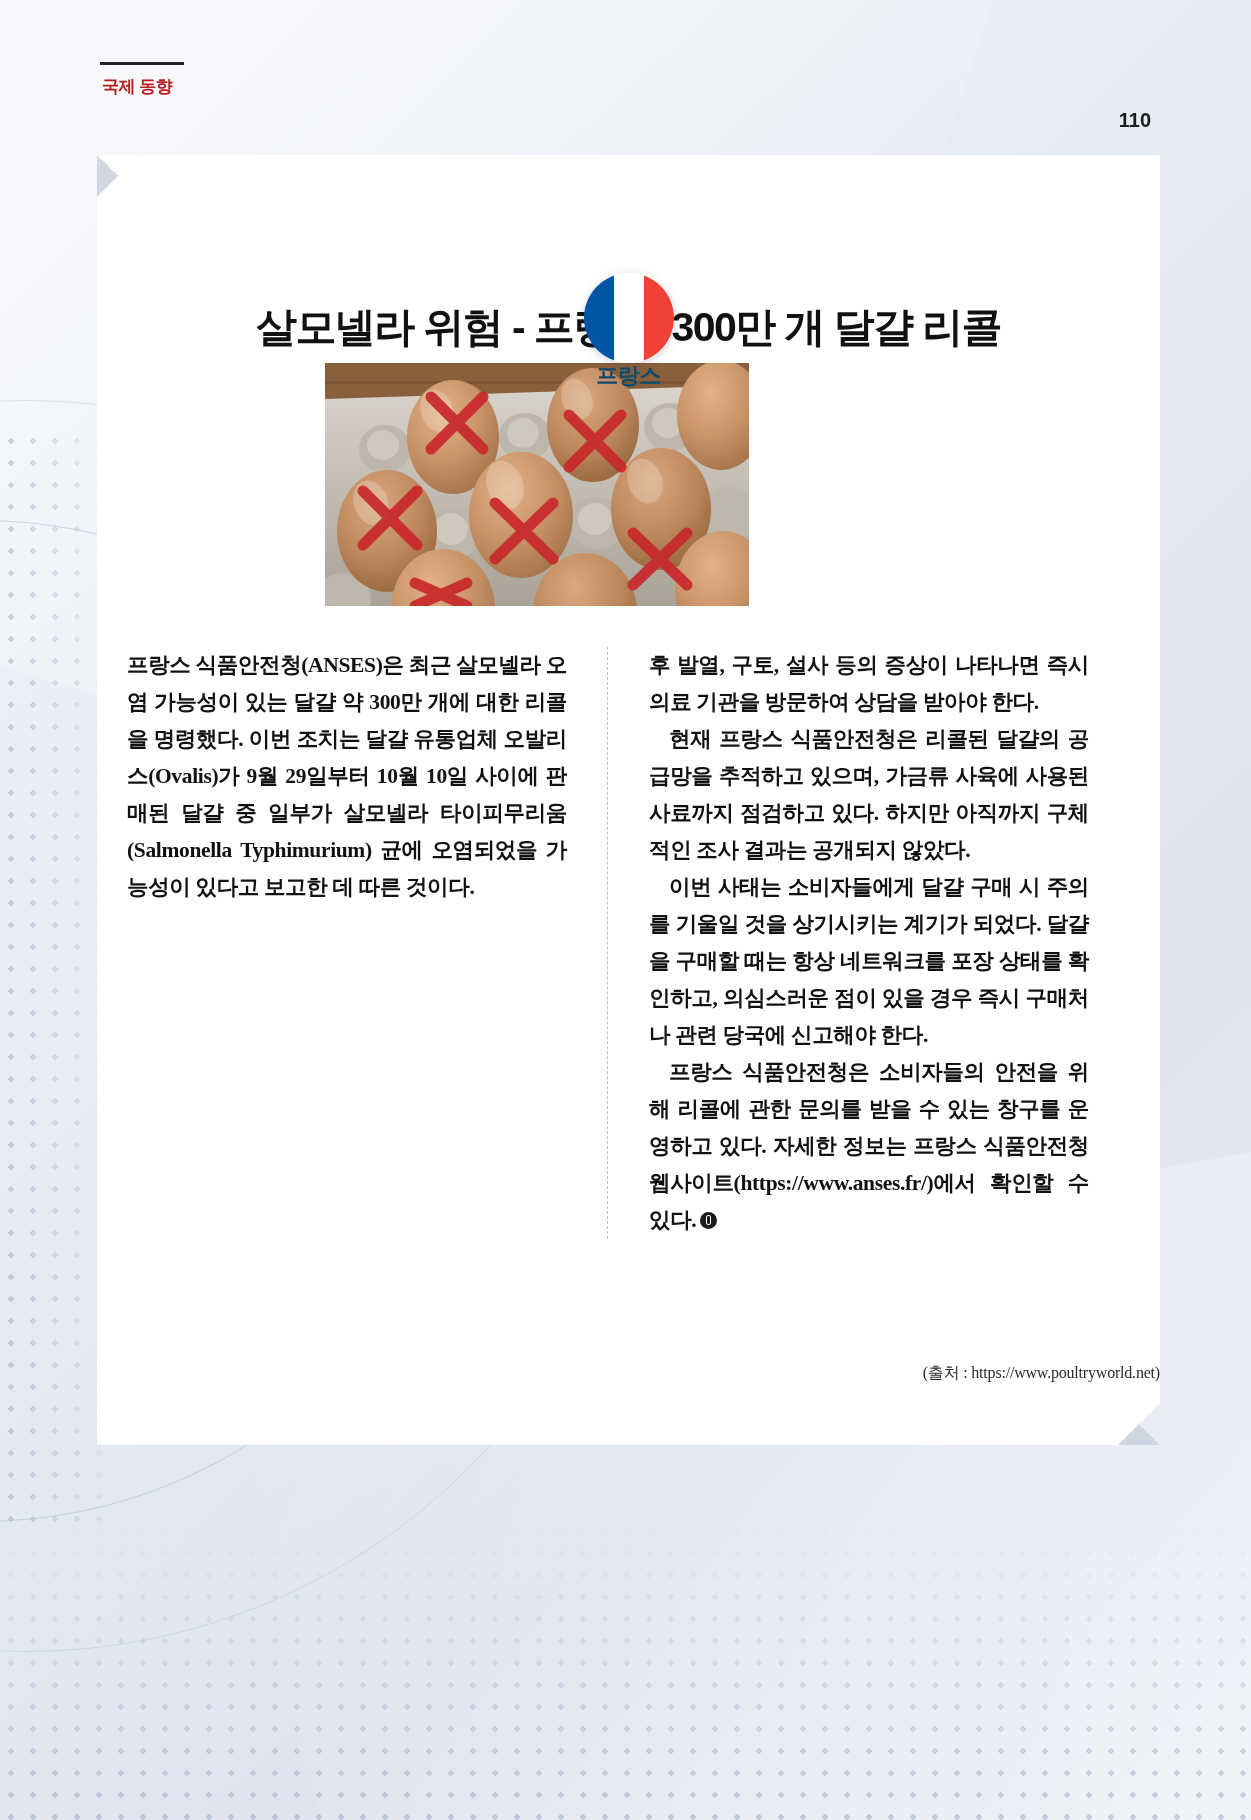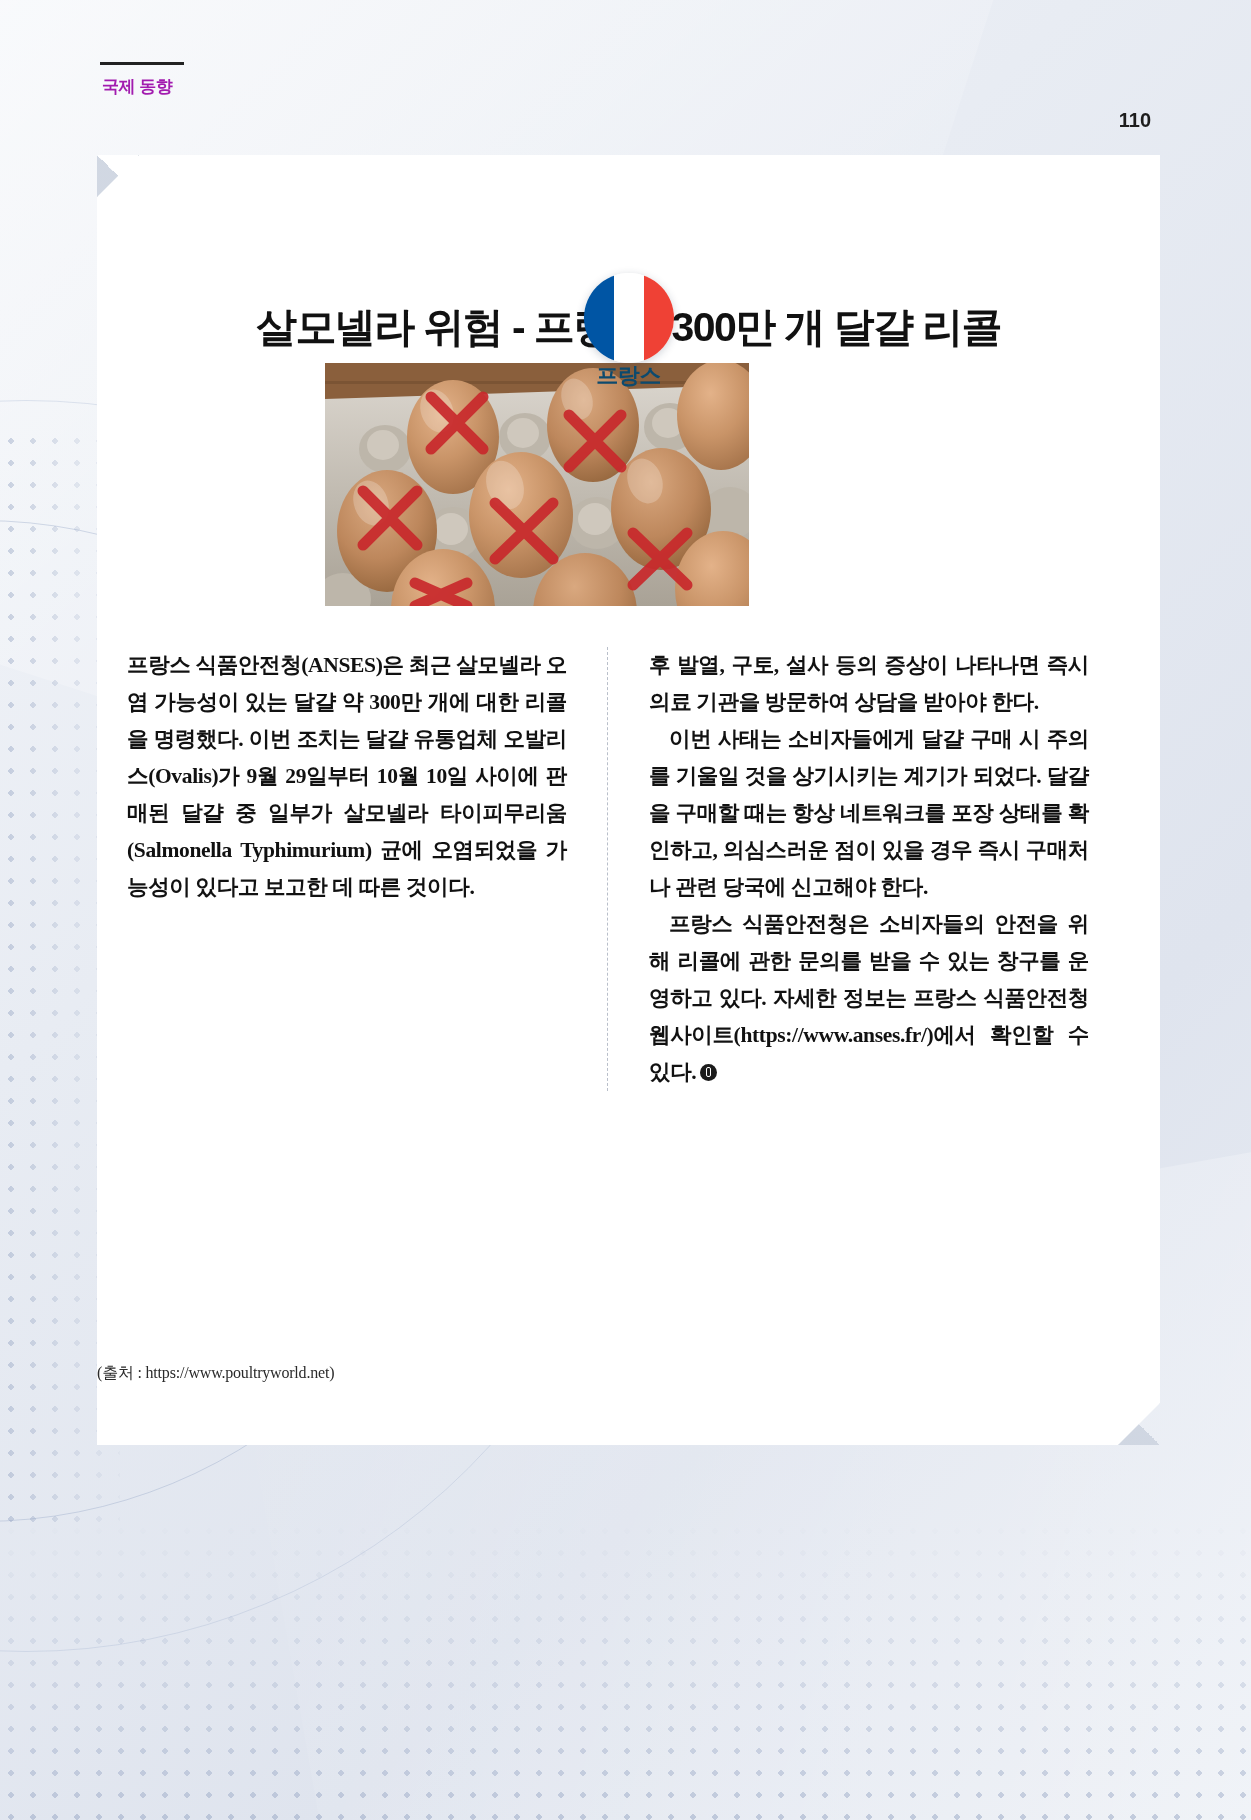--- a/index.html
+++ b/index.html
@@ -89,21 +89,21 @@
     left: 100px;
     width: 1051px;
     height: 40px;
   }
   .section-tag {
     position: absolute;
     left: 0;
     top: 0;
     font-size: 17px;
     font-weight: bold;
-    color: #a21caf;
+    color: #b91c1c;
     letter-spacing: -0.5px;
     padding-top: 10px;
     border-top: 3px solid #222;
     padding-left: 2px;
     padding-right: 12px;
   }
   .page-number {
     position: absolute;
     right: 0;
     top: 10px;
@@ -251,21 +251,21 @@
     border-radius: 2px;
     box-sizing: border-box;
   }
 
   
   .source {
     position: absolute;
     left: 0;
     top: 1208px;
     width: 1063px;
-    text-align: left;
+    text-align: right;
     font-family: "Liberation Serif", serif;
     font-size: 16px;
     color: #2a2a2a;
     letter-spacing: -0.2px;
   }
 </style>
 </head>
 <body>
 
 <div class="bg-base"></div>
@@ -374,19 +374,20 @@
       </g>
     </svg>
   </div>
 
   <div class="body-wrap">
     <div class="col left">
       <p>프랑스 식품안전청(ANSES)은 최근 살모넬라 오염 가능성이 있는 달걀 약 300만 개에 대한 리콜을 명령했다. 이번 조치는 달걀 유통업체 오발리스(Ovalis)가 9월 29일부터 10월 10일 사이에 판매된 달걀 중 일부가 살모넬라 타이피무리움(Salmonella Typhimurium) 균에 오염되었을 가능성이 있다고 보고한 데 따른 것이다.</p>
     </div>
     <div class="col right">
       <p>후 발열, 구토, 설사 등의 증상이 나타나면 즉시 의료 기관을 방문하여 상담을 받아야 한다.</p>
+      <p class="indent">현재 프랑스 식품안전청은 리콜된 달걀의 공급망을 추적하고 있으며, 가금류 사육에 사용된 사료까지 점검하고 있다. 하지만 아직까지 구체적인 조사 결과는 공개되지 않았다.</p>
       <p class="indent">이번 사태는 소비자들에게 달걀 구매 시 주의를 기울일 것을 상기시키는 계기가 되었다. 달걀을 구매할 때는 항상 네트워크를 포장 상태를 확인하고, 의심스러운 점이 있을 경우 즉시 구매처나 관련 당국에 신고해야 한다.</p>
       <p class="indent"><span>프랑스 식품안전청은 소비자들의 안전을 위해 리콜에 관한 문의를 받을 수 있는 창구를 운영하고 있다. 자세한 정보는 프랑스 식품안전청 웹사이트(https://www.anses.fr/)에서 확인할 수 있다.</span><span class="end-mark"></span></p>
     </div>
   </div>
 
   <div class="source">(출처 : https://www.poultryworld.net)</div>
 </div>
 
 </body></html>

